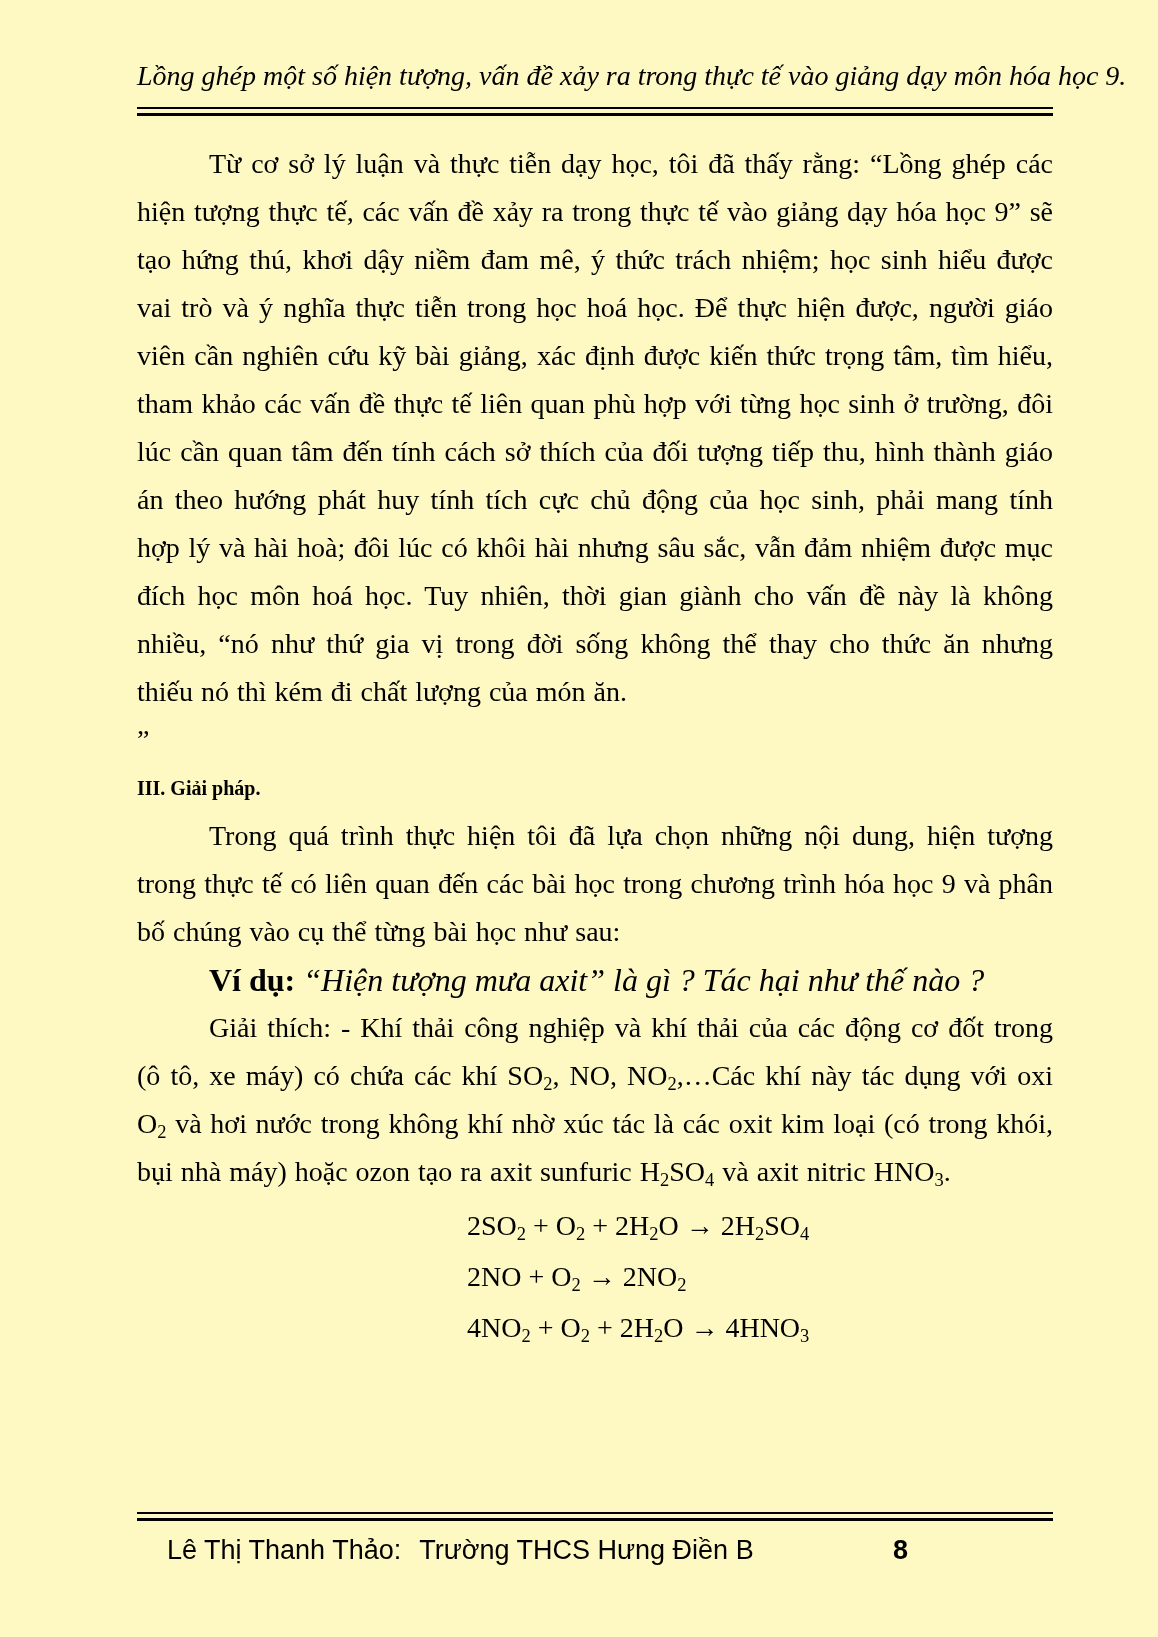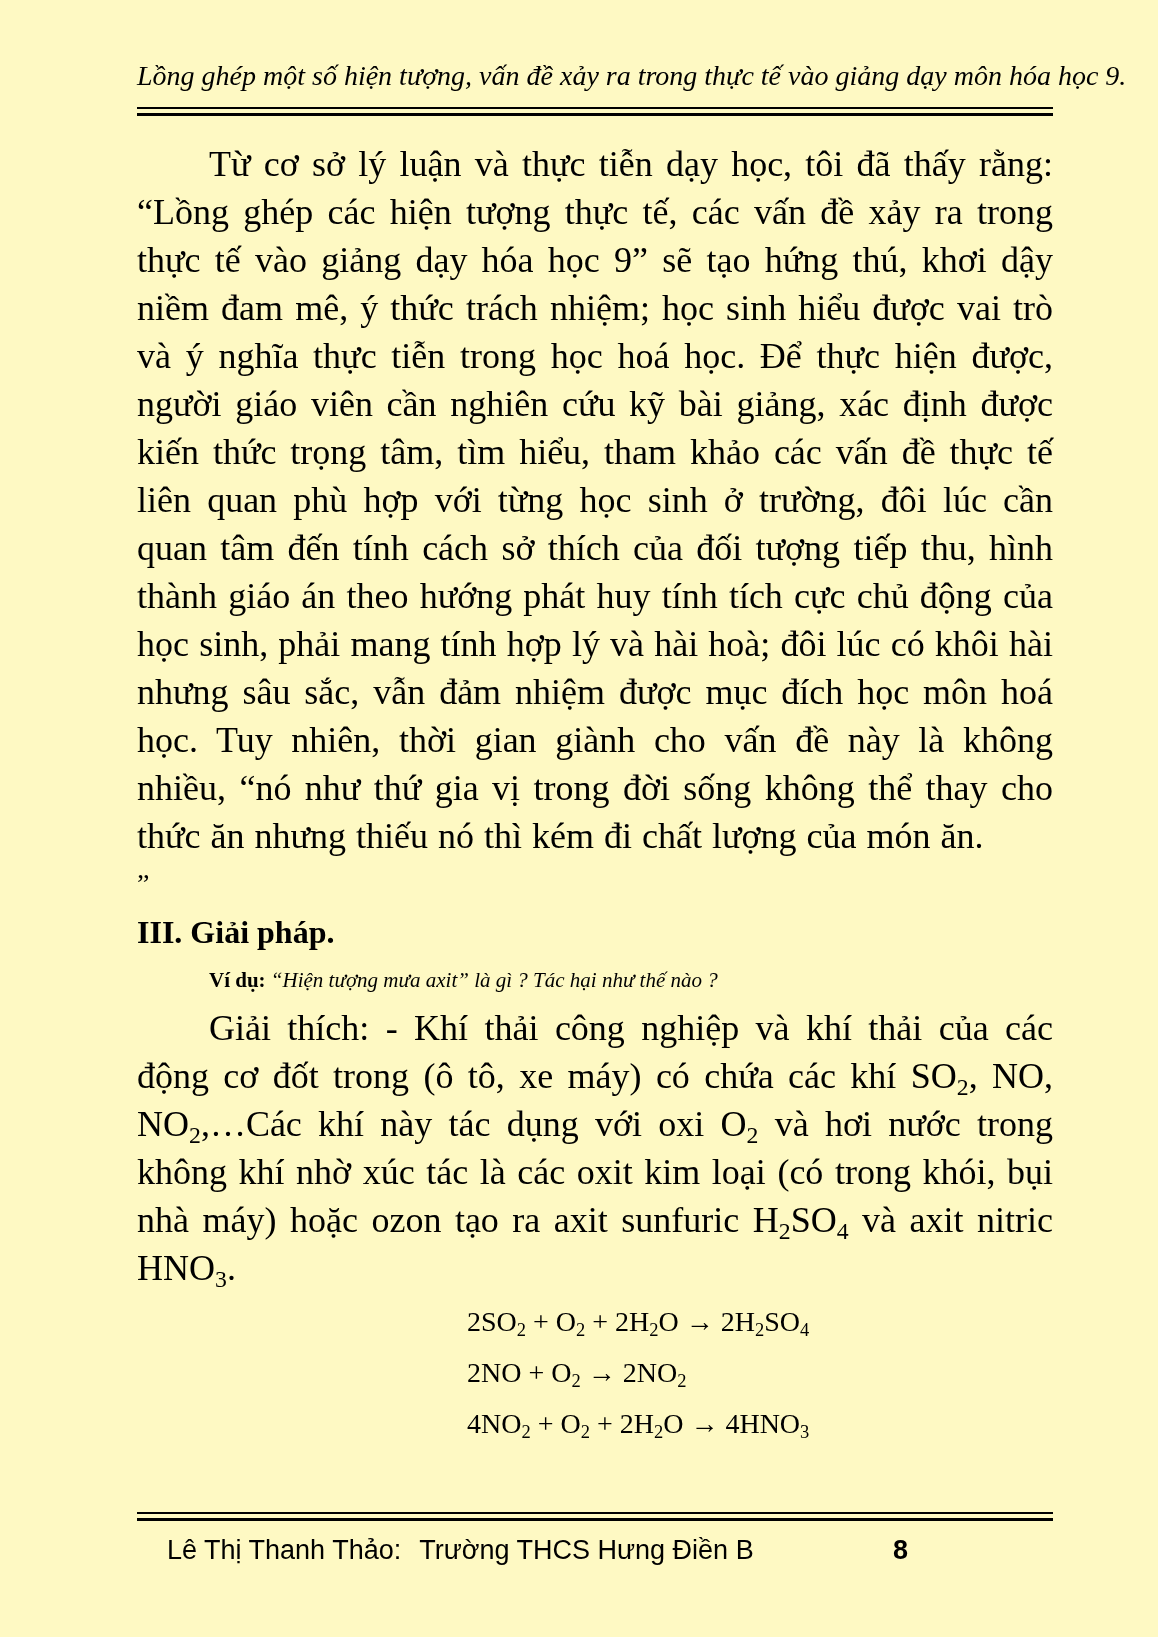--- a/index.html
+++ b/index.html
@@ -24,46 +24,46 @@
   }
   .double-rule {
     margin-top:13px;
     height:4px;
     border-top:2px solid #000;
     border-bottom:3px solid #000;
   }
 
   .body-text p { margin:0; }
   .para {
-    font-size:36px;
+    font-size:28px;
     line-height:48px;
     text-align:justify;
     text-indent:72px;
     word-spacing:1px;
   }
   .para.first { margin-top:24px; }
   .close-quote {
     font-size:28px;
     line-height:48px;
   }
   .section-heading {
     margin:26px 0 6px 0;
-    font-size:32px;
+    font-size:20px;
     font-weight:bold;
     line-height:48px;
   }
   .lesson-heading {
     font-size:28px;
     font-weight:bold;
     line-height:48px;
     text-indent:72px;
     margin:0;
   }
   .example-line {
-    font-size:21px;
+    font-size:32px;
     line-height:48px;
     text-indent:72px;
     margin:0;
   }
   .example-line .label { font-weight:bold; }
   .example-line .ex-text { font-style:italic; }
   .explain .label { font-weight:normal; }
 
   .equations {
     margin:4px 0 0 0;
@@ -109,20 +109,21 @@
     <div class="header-title">Lồng ghép một số hiện tượng, vấn đề xảy ra trong thực tế vào giảng dạy môn hóa  học 9.</div>
     <div class="double-rule"></div>
 
     <div class="body-text">
 
       <p class="para first">Từ cơ sở lý luận và thực tiễn dạy học, tôi đã thấy rằng: “Lồng ghép các hiện tượng thực tế, các vấn đề xảy ra trong thực tế vào giảng dạy hóa học 9” sẽ tạo hứng thú, khơi dậy niềm đam mê, ý thức trách nhiệm; học sinh hiểu được vai trò và ý nghĩa thực tiễn trong học hoá học. Để thực hiện được, người giáo viên cần nghiên cứu kỹ bài giảng, xác định được kiến thức trọng tâm, tìm hiểu, tham khảo các vấn đề thực tế liên quan phù hợp với từng học sinh ở trường, đôi lúc cần quan tâm đến tính cách sở thích của đối tượng tiếp thu, hình thành giáo án theo hướng phát huy tính tích cực chủ động của học sinh, phải mang tính hợp lý và hài hoà; đôi lúc có khôi hài nhưng sâu sắc, vẫn đảm nhiệm được mục đích học môn hoá học. Tuy nhiên, thời gian giành cho vấn đề này là không nhiều, “nó như thứ gia vị trong đời sống không thể thay cho thức ăn nhưng thiếu nó thì kém đi chất lượng của món ăn.</p>
       <div class="close-quote">”</div>
 
       <p class="section-heading">III. Giải pháp.</p>
 
+      <p class="para">Trong quá trình thực hiện tôi đã lựa chọn những nội dung, hiện tượng trong thực tế có liên quan đến các bài học trong chương trình  hóa học 9 và phân bố chúng vào cụ thể từng bài  học như sau:</p>
 
 
       <p class="example-line"><span class="label">Ví dụ:</span> <span class="ex-text">“Hiện tượng mưa axit” là gì ? Tác hại như thế nào ?</span></p>
 
       <p class="para explain"><span class="label">Giải thích:</span> <span>- Khí thải công nghiệp và khí thải của các động cơ đốt trong (ô tô, xe máy) có chứa các khí SO<sub>2</sub>, NO, NO<sub>2</sub>,…Các khí này tác dụng với oxi O<sub>2</sub> và hơi nước trong không khí nhờ xúc tác là các oxit kim loại (có trong khói, bụi nhà máy) hoặc ozon tạo ra axit sunfuric H<sub>2</sub>SO<sub>4</sub> và axit nitric HNO<sub>3</sub>.</span></p>
 
       <div class="equations">
         <div>2SO<sub>2</sub> + O<sub>2</sub> + 2H<sub>2</sub>O → 2H<sub>2</sub>SO<sub>4</sub></div>
         <div>2NO + O<sub>2</sub> → 2NO<sub>2</sub></div>
         <div>4NO<sub>2</sub> + O<sub>2</sub> + 2H<sub>2</sub>O → 4HNO<sub>3</sub></div>

